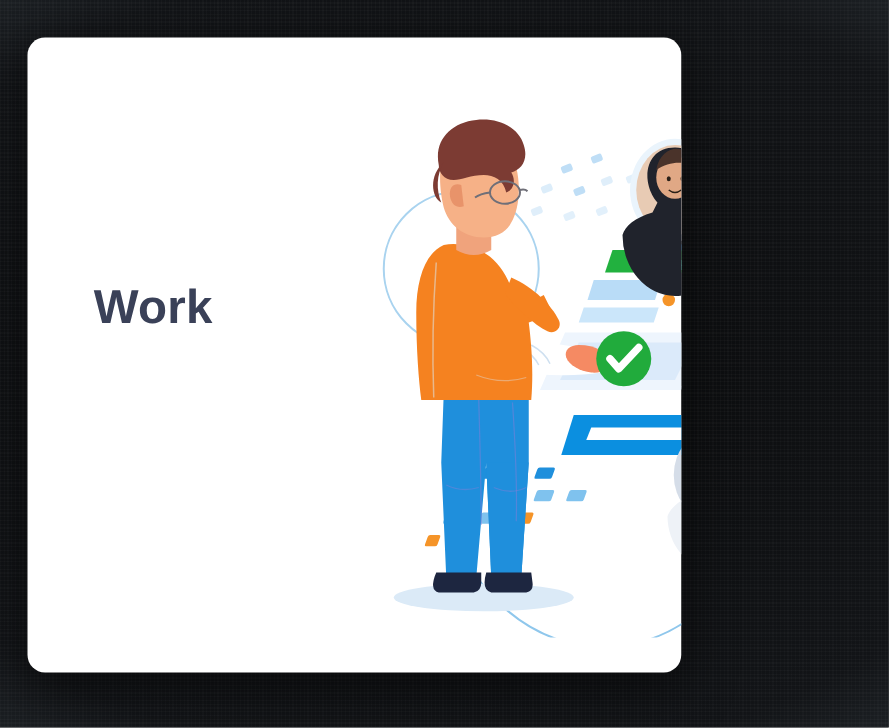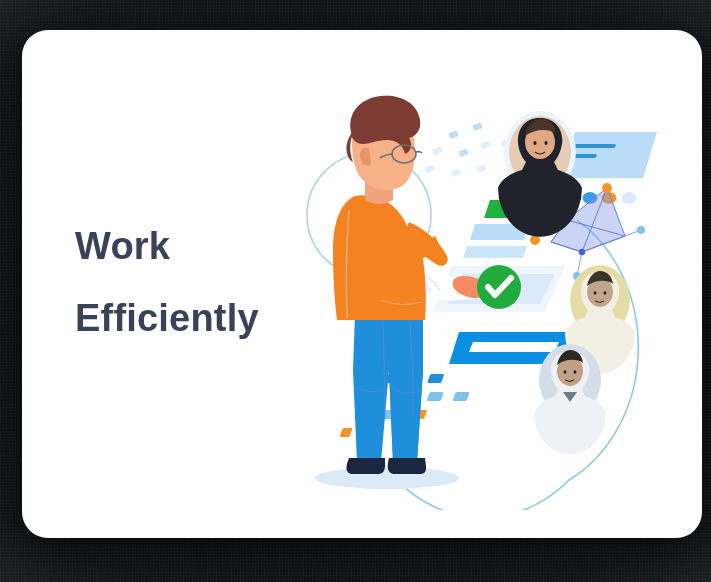--- a/index.html
+++ b/index.html
@@ -18,23 +18,23 @@
   }
   #backdrop:after{
     content:"";position:absolute;inset:0;
     background-image:
       repeating-linear-gradient(0deg, rgba(255,255,255,.035) 0 1px, transparent 1px 3px),
       repeating-linear-gradient(90deg, rgba(255,255,255,.03) 0 1px, transparent 1px 3px);
     opacity:.7;
   }
   #card{
     position:absolute;
-    left:22px; top:30px; width:680px; height:508px;
+    left:22px; top:30px; width:523px; height:508px;
     background:#ffffff;
-    border-radius:26px;
+    border-radius:14px;
     box-shadow:0 10px 40px rgba(0,0,0,.55);
     overflow:hidden;
   }
   #headline{
     position:absolute;
     left:53px; top:180px;
     width:280px;
     color:#3a4158;
     font-size:38px;
     font-weight:700;
@@ -47,21 +47,20 @@
 </style>
 </head>
 <body>
 
 <div id="backdrop"></div>
 
 <div id="card">
 
   <div id="headline">
     <span>Work</span>
-    <span>Efficiently</span>
   </div>
 
   <div id="art">
     <svg width="390" height="440" viewBox="0 0 390 440" xmlns="http://www.w3.org/2000/svg">
 
       <g>
         <circle cx="92" cy="145" r="62" fill="none" stroke="#a9d3ef" stroke-width="1.6"></circle>
       </g>
       <g>
         <path d="M300 150 a130 150 0 0 1 -8 260 a130 150 0 0 1 -200 -40" fill="none" stroke="#8fc7ec" stroke-width="1.6"></path>

